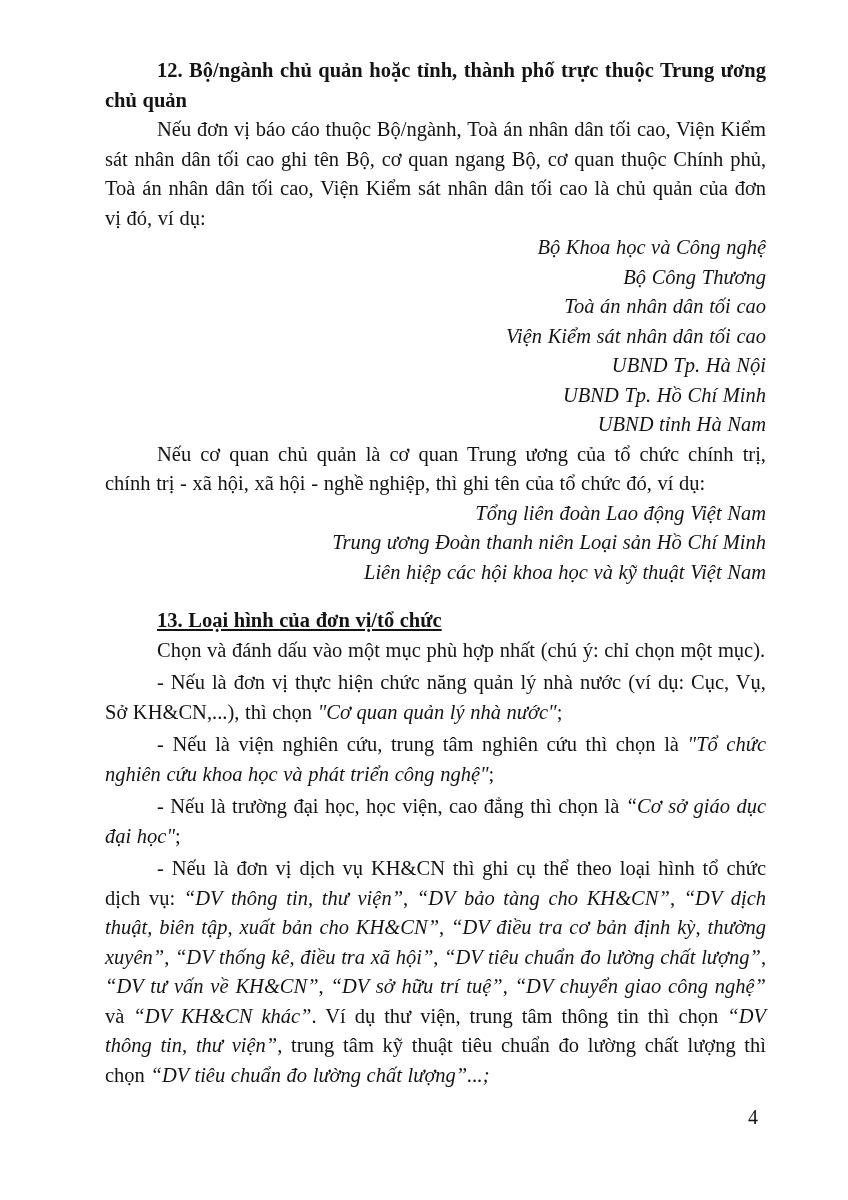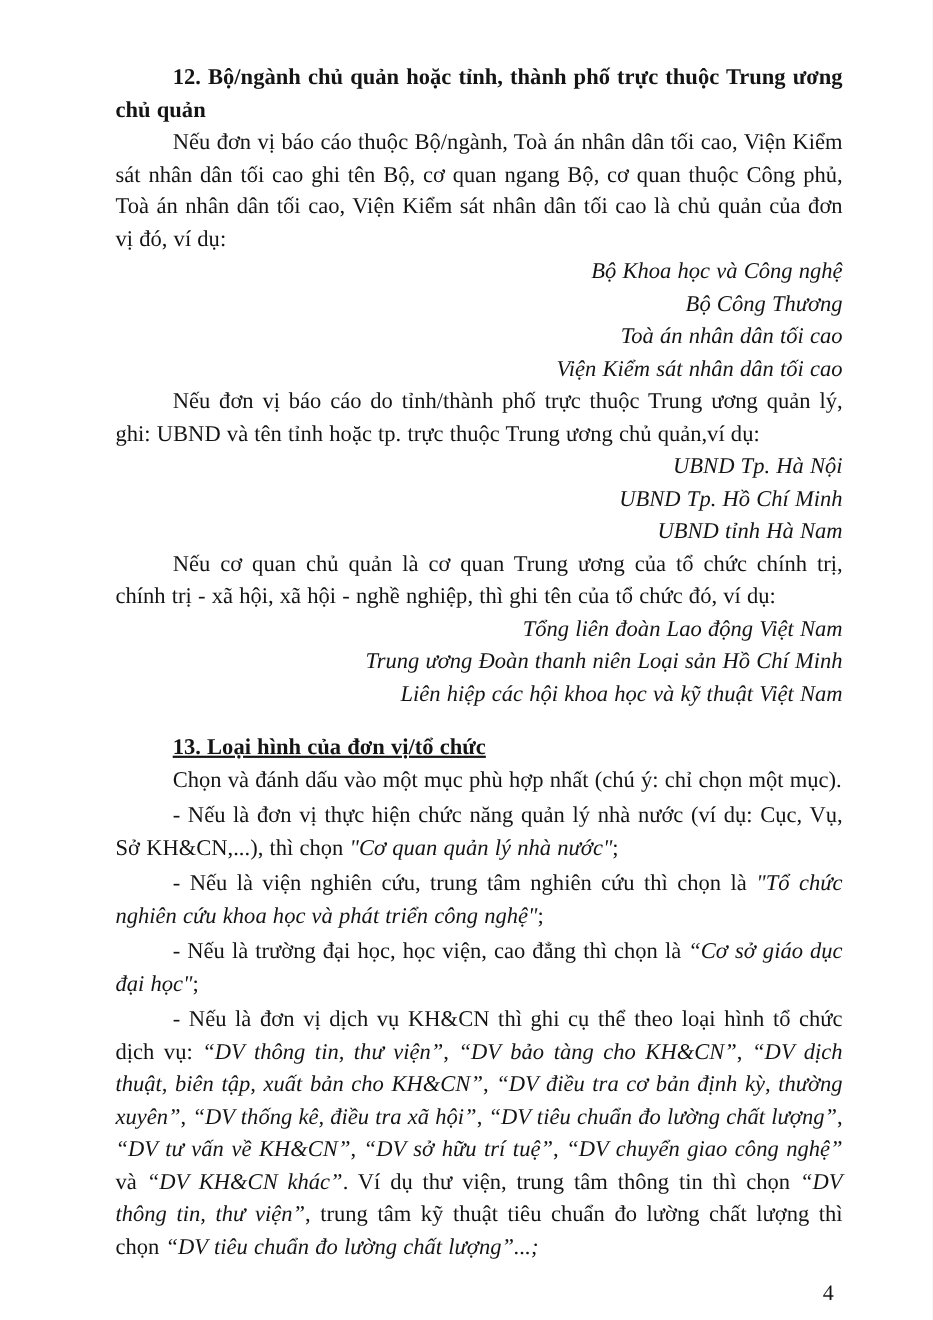--- a/index.html
+++ b/index.html
@@ -38,28 +38,27 @@
     padding-right: 8px;
   }
 </style>
 </head>
 <body>
 
 <div class="page">
 
   <p class="h ind">12. Bộ/ngành chủ quản hoặc tỉnh, thành phố trực thuộc Trung ương chủ quản</p>
 
-  <p class="ind">Nếu đơn vị báo cáo thuộc Bộ/ngành, Toà án nhân dân tối cao, Viện Kiểm sát nhân dân tối cao ghi tên Bộ, cơ quan ngang Bộ, cơ quan thuộc Công phủ, Toà án nhân dân tối cao, Viện Kiểm sát nhân dân tối cao là chủ quản của đơn vị đó, ví dụ:</p>
+  <p class="ind">Nếu đơn vị báo cáo thuộc Bộ/ngành, Toà án nhân dân tối cao, Viện Kiểm sát nhân dân tối cao ghi tên Bộ, cơ quan ngang Bộ, cơ quan thuộc Chính phủ, Toà án nhân dân tối cao, Viện Kiểm sát nhân dân tối cao là chủ quản của đơn vị đó, ví dụ:</p>
 
   <p class="ex">Bộ Khoa học và Công nghệ</p>
   <p class="ex">Bộ Công Thương</p>
   <p class="ex">Toà án nhân dân tối cao</p>
   <p class="ex">Viện Kiểm sát nhân dân tối cao</p>
 
-  <p class="ind">Nếu đơn vị báo cáo do tỉnh/thành phố trực thuộc Trung ương quản lý, ghi: UBND và tên tỉnh hoặc tp. trực thuộc Trung ương chủ quản,ví dụ:</p>
 
   <p class="ex">UBND Tp. Hà Nội</p>
   <p class="ex">UBND Tp. Hồ Chí Minh</p>
   <p class="ex">UBND tỉnh Hà Nam</p>
 
   <p class="ind">Nếu cơ quan chủ quản là cơ quan Trung ương của tổ chức chính trị, chính trị - xã hội, xã hội - nghề nghiệp, thì ghi tên của tổ chức đó, ví dụ:</p>
 
   <p class="ex">Tổng liên đoàn Lao động Việt Nam</p>
   <p class="ex">Trung ương Đoàn thanh niên Loại sản Hồ Chí Minh</p>
   <p class="ex">Liên hiệp các hội khoa học và kỹ thuật Việt Nam</p>

